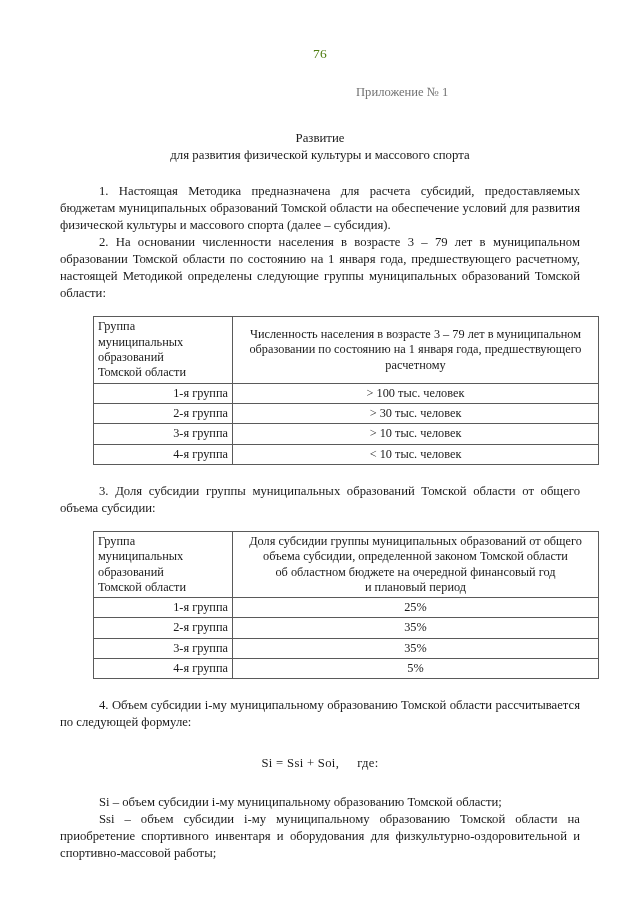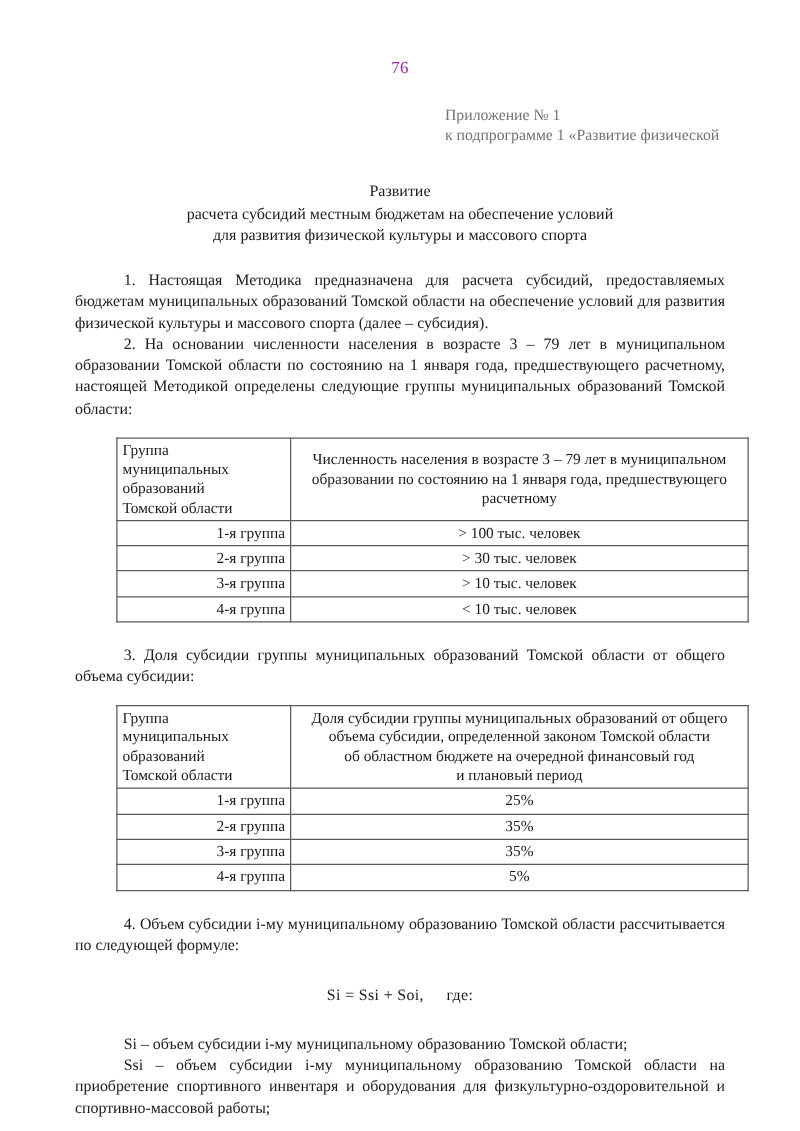--- a/index.html
+++ b/index.html
@@ -24,21 +24,21 @@
     top: 0;
     width: 520px;
   }
 
   
   .page-number {
     text-align: center;
     font-size: 13.5px;
     margin-top: 46px;
     letter-spacing: 0.2px;
-    color: #a21caf;
+    color: #4d7c0f;
   }
 
   
   .appendix-block {
     margin-top: 23px;
     padding-left: 296px;
     font-size: 12.6px;
     line-height: 15.6px;
     color: #737373;
   }
@@ -116,26 +116,24 @@
 </head>
 <body>
 
 <div class="page">
   <div class="content">
 
     <div class="page-number">76</div>
 
     <div class="appendix-block">
       <div class="ln">Приложение № 1</div>
-      <div class="ln">к подпрограмме 1 «Развитие физической</div>
     </div>
 
     <div class="doc-title">
       <span class="tline">Развитие</span>
-      <span class="tline">расчета субсидий местным бюджетам на обеспечение условий</span>
       <span class="tline">для развития физической культуры и массового спорта</span>
     </div>
 
     <div class="para-group">
       <p class="body">1. Настоящая Методика предназначена для расчета субсидий, предоставляемых бюджетам муниципальных образований Томской области на обеспечение условий для развития физической культуры и массового спорта (далее – субсидия).</p>
       <p class="body">2. На основании численности населения в возрасте 3 – 79 лет в муниципальном образовании Томской области по состоянию на 1 января года, предшествующего расчетному, настоящей Методикой определены следующие группы муниципальных образований Томской области:</p>
     </div>
 
     <div class="table-wrap">
       <table class="grid">

